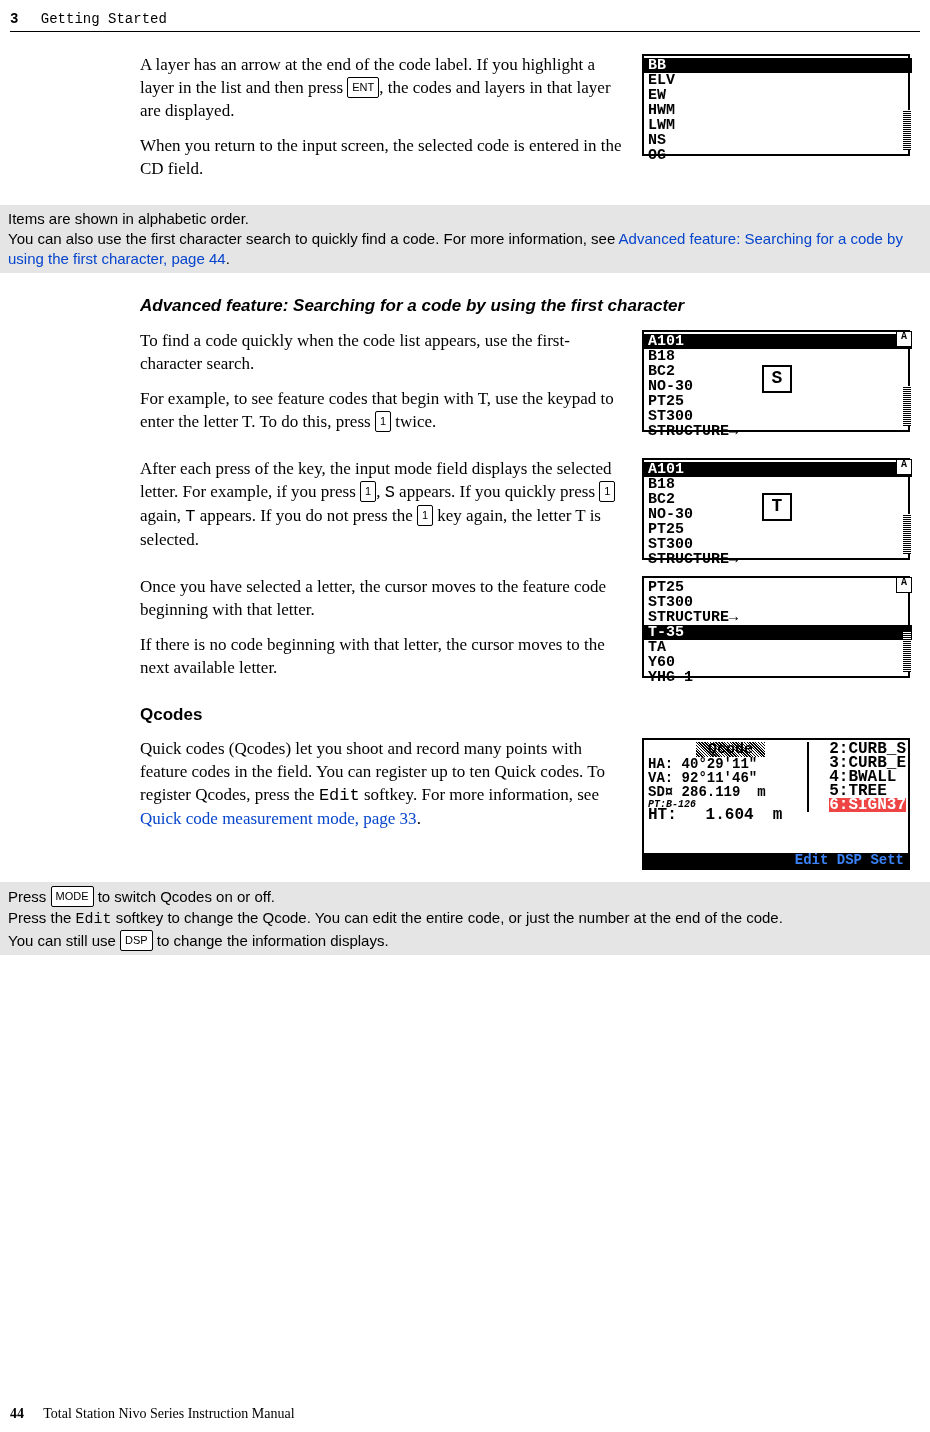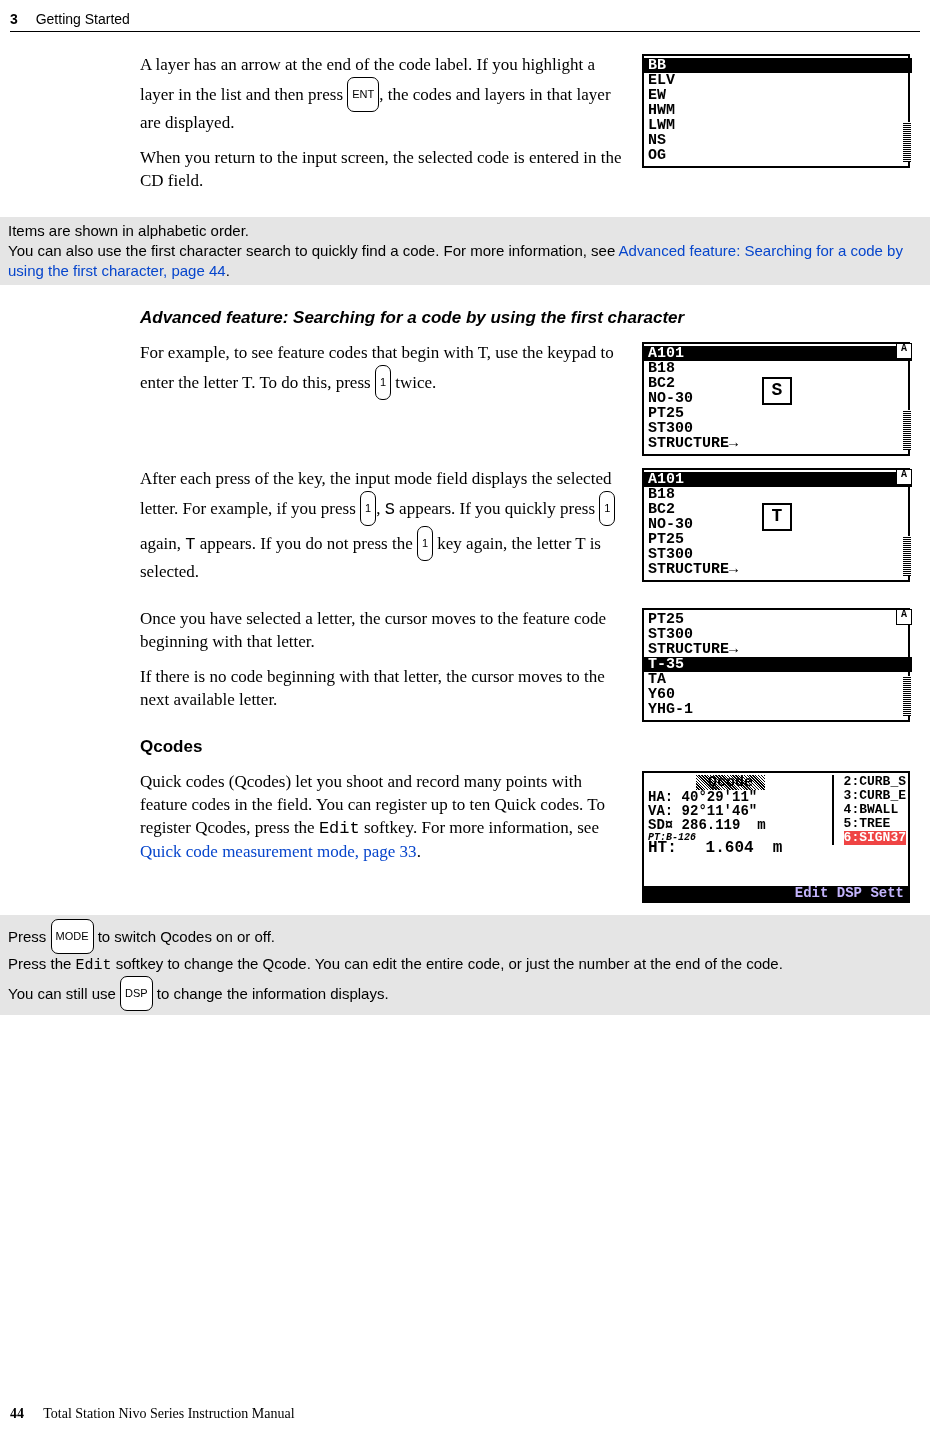--- a/index.html
+++ b/index.html
@@ -10,21 +10,21 @@
     padding: 0;
     color: #000;
     width: 930px;
     background: #fff;
   }
   .page {
     padding: 10px 10px 10px 10px;
     box-sizing: border-box;
   }
   .header {
-    font-family: Liberation Sans, sans-serif;
+    font-family: Liberation Mono, monospace;
     font-size: 14px;
     border-bottom: 1px solid #000;
     padding-bottom: 2px;
     margin-bottom: 22px;
   }
   .header .chapnum {
     font-weight: bold;
     display: inline-block;
     margin-right: 14px;
   }
@@ -42,21 +42,21 @@
   }
   .section-row .text {
     flex: 1;
   }
   .section-row .screen {
     margin-left: 18px;
     flex-shrink: 0;
   }
   .screen-box {
     width: 268px;
-    height: 114px;
+    height: 102px;
     border: 2px solid #000;
     background: #fff;
     font-family: "Courier New", monospace;
     font-size: 15px;
     line-height: 15px;
     font-weight: bold;
     position: relative;
     box-sizing: border-box;
     padding: 2px 4px;
   }
@@ -125,24 +125,24 @@
     font-weight: bold;
     font-style: italic;
     font-size: 17px;
     margin: 10px 0 12px 0;
   }
   .subheading.noital { font-style: normal; }
   .keycap {
     font-family: Arial, Helvetica, sans-serif;
     display: inline-block;
     border: 1px solid #000;
-    border-radius: 7px;
+    border-radius: 2px;
     font-size: 11px;
     line-height: 13px;
-    padding: 10px 4px;
+    padding: 3px 4px;
     vertical-align: 2px;
     background:#fff;
   }
   .mono, .softkey {
     font-family: "Courier New", monospace;
   }
   .link { color: #0645cc; }
   .footer {
     font-family: Liberation Serif, serif;
     font-size: 14px;
@@ -154,28 +154,28 @@
   .qcode .qtitle {
     text-align:center;
     background: repeating-linear-gradient(45deg,#000,#000 1px,#fff 1px,#fff 2px);
     display:inline-block;
     padding:0 3px;
   }
   .qcode .qright {
     position:absolute;
     right:2px; top:2px;
     border-left:2px solid #000;
-    padding-left:10px;
-    font-size:13px;
+    padding-left:20px;
+    font-size:16px;
     line-height:14px;
   }
   .qcode .qbot {
     position:absolute;
     left:0;right:0;bottom:0;
-    background:#000;color:#c4b5fd;
+    background:#000;color:#3b82f6;
     text-align:right;
     padding-right:4px;
     font-size:14px;
   }
   .qcode .qmain {
     font-size:14px;
     line-height:14px;
   }
 </style>
 </head>
@@ -208,20 +208,21 @@
     <div>
       <span>You can also use the first character search to quickly find a code. For more information, see </span><span class="link">Advanced feature: Searching for a code by using the first character, page 44</span><span>.</span>
     </div>
   </div>
 
   <div class="body-indent">
     <div class="subheading">Advanced feature: Searching for a code by using the first character</div>
 
     <div class="section-row">
       <div class="text">
+        <p class="para">To find a code quickly when the code list appears, use the first-character search.</p>
         <p class="para">
           <span>For example, to see feature codes that begin with T, use the keypad to enter the letter T. To do this, press </span><span class="keycap">1</span><span> twice.</span>
         </p>
       </div>
       <div class="screen">
         <div id="screen2" class="screen-box"><div class="screen-line inv">A101</div><div class="screen-line">B18</div><div class="screen-line">BC2</div><div class="screen-line">NO-30</div><div class="screen-line">PT25</div><div class="screen-line">ST300</div><div class="screen-line">STRUCTURE→</div><div class="float-letter">S</div><div class="screen-side">
             <div class="side-ind" style="position:absolute;top:-1px;right:-1px;">A</div>
             <div class="side-scroll"></div>
           </div></div>
       </div>

